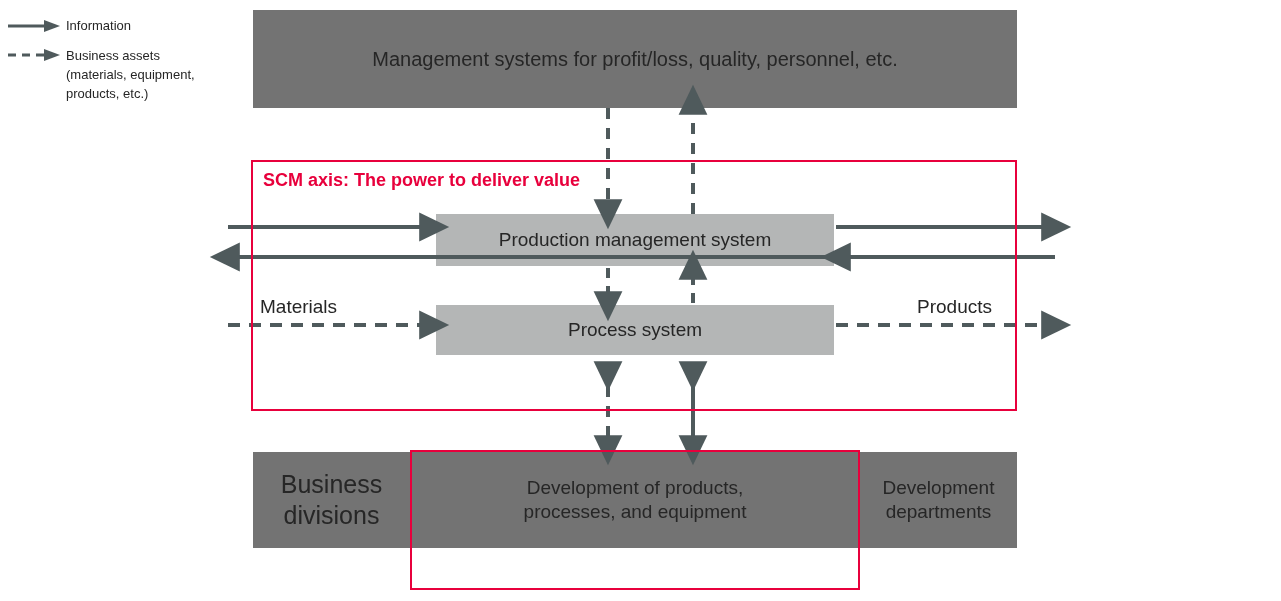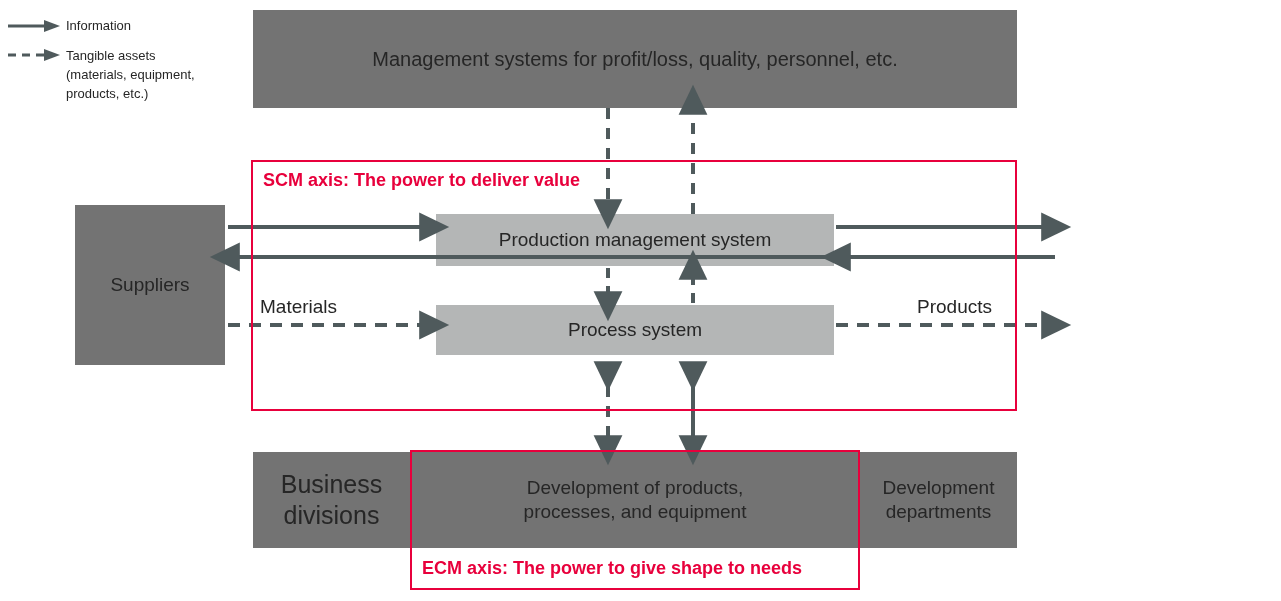--- a/index.html
+++ b/index.html
@@ -62,29 +62,28 @@
       <line x1="0" y1="6" x2="38" y2="6" stroke="#4f5a5c" stroke-width="3"></line>
       <polygon points="36,0 52,6 36,12" fill="#4f5a5c"></polygon>
     </svg>
     <span class="legend-row" id="legend-info">Information</span>
 
     <svg class="legend-glyph" id="glyph-tang" width="52" height="12">
       <line x1="0" y1="6" x2="36" y2="6" stroke="#4f5a5c" stroke-width="3" stroke-dasharray="8,6"></line>
       <polygon points="36,0 52,6 36,12" fill="#4f5a5c"></polygon>
     </svg>
     <div class="legend-row" id="legend-tang">
-      <div>Tangible assets</div>
+      <div>Business assets</div>
       <div>(materials, equipment,</div>
       <div> products, etc.)</div>
     </div>
   </div>
 
   <div class="box gray-light" id="top-bar">Management systems for profit/loss, quality, personnel, etc.</div>
 
-  <div class="box gray-light" id="suppliers">Suppliers</div>
 
 
   <div class="box gray-mid" id="proc-box">Process system</div>
 
   <div class="box gray-mid" id="prod-box">Production management system</div>
 
   <div class="box gray-light" id="bottom-bar"></div>
 
   <div class="box" id="biz-div">
     <div>
@@ -141,15 +140,14 @@
       <line x1="608" y1="366" x2="608" y2="440" stroke-dasharray="11,9" marker-start="url(#ah)" marker-end="url(#ah)"></line>
 
       <line x1="693" y1="366" x2="693" y2="440" marker-start="url(#ah)" marker-end="url(#ah)"></line>
     </g>
   </svg>
 
   <div class="red-frame" id="scm-frame"></div>
   <div class="red-label" id="scm-label">SCM axis: The power to deliver value</div>
 
   <div class="red-frame" id="ecm-frame"></div>
-  <div class="red-label" id="ecm-label">ECM axis: The power to give shape to needs</div>
 
 </div>
 
 </body></html>

